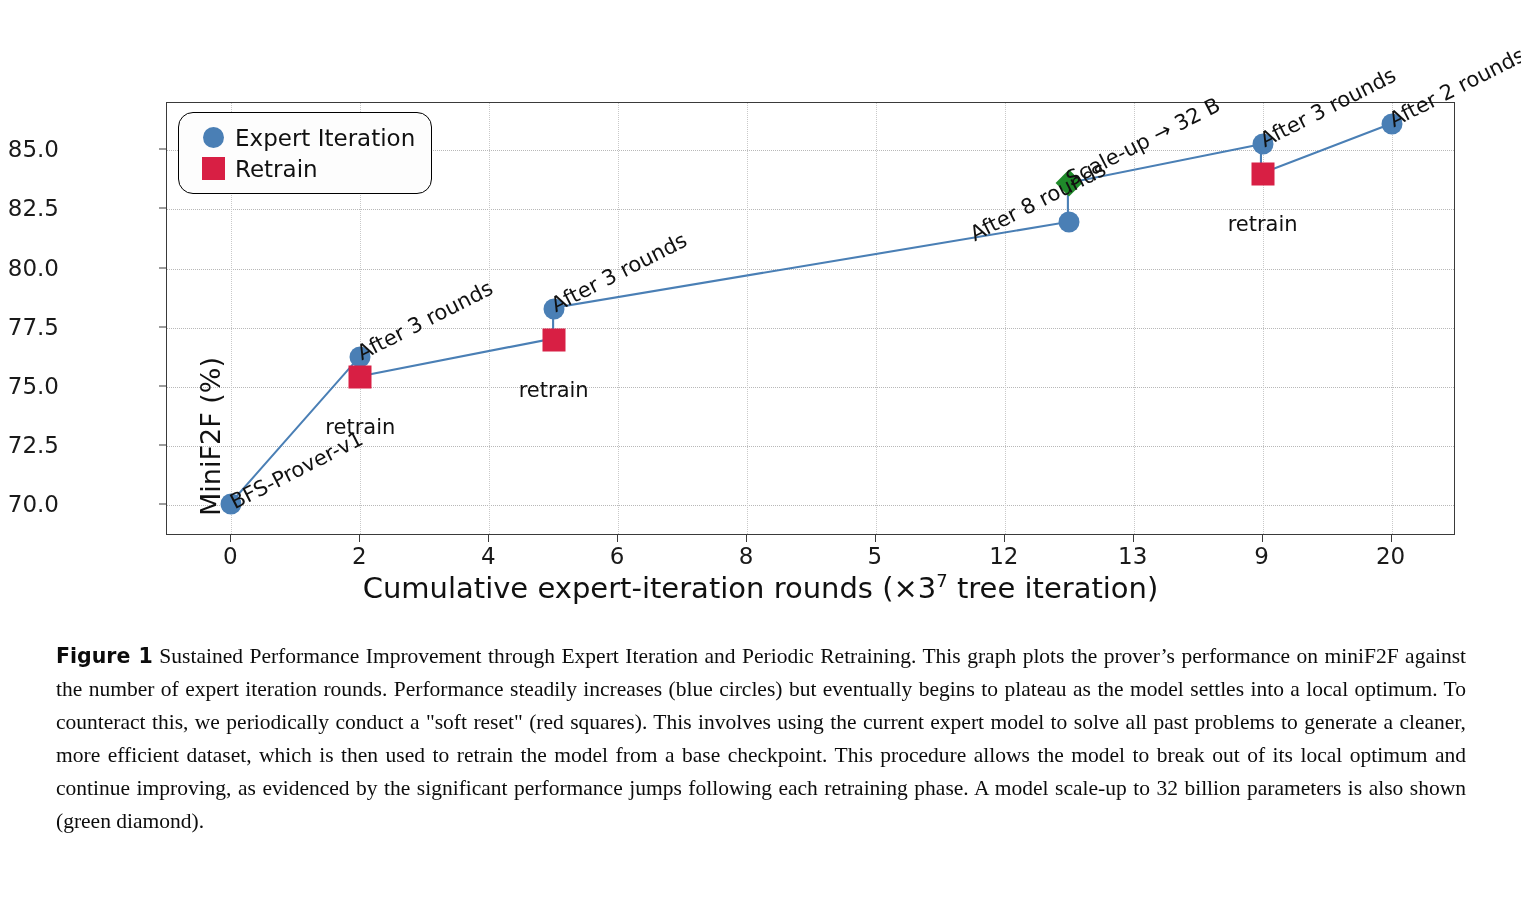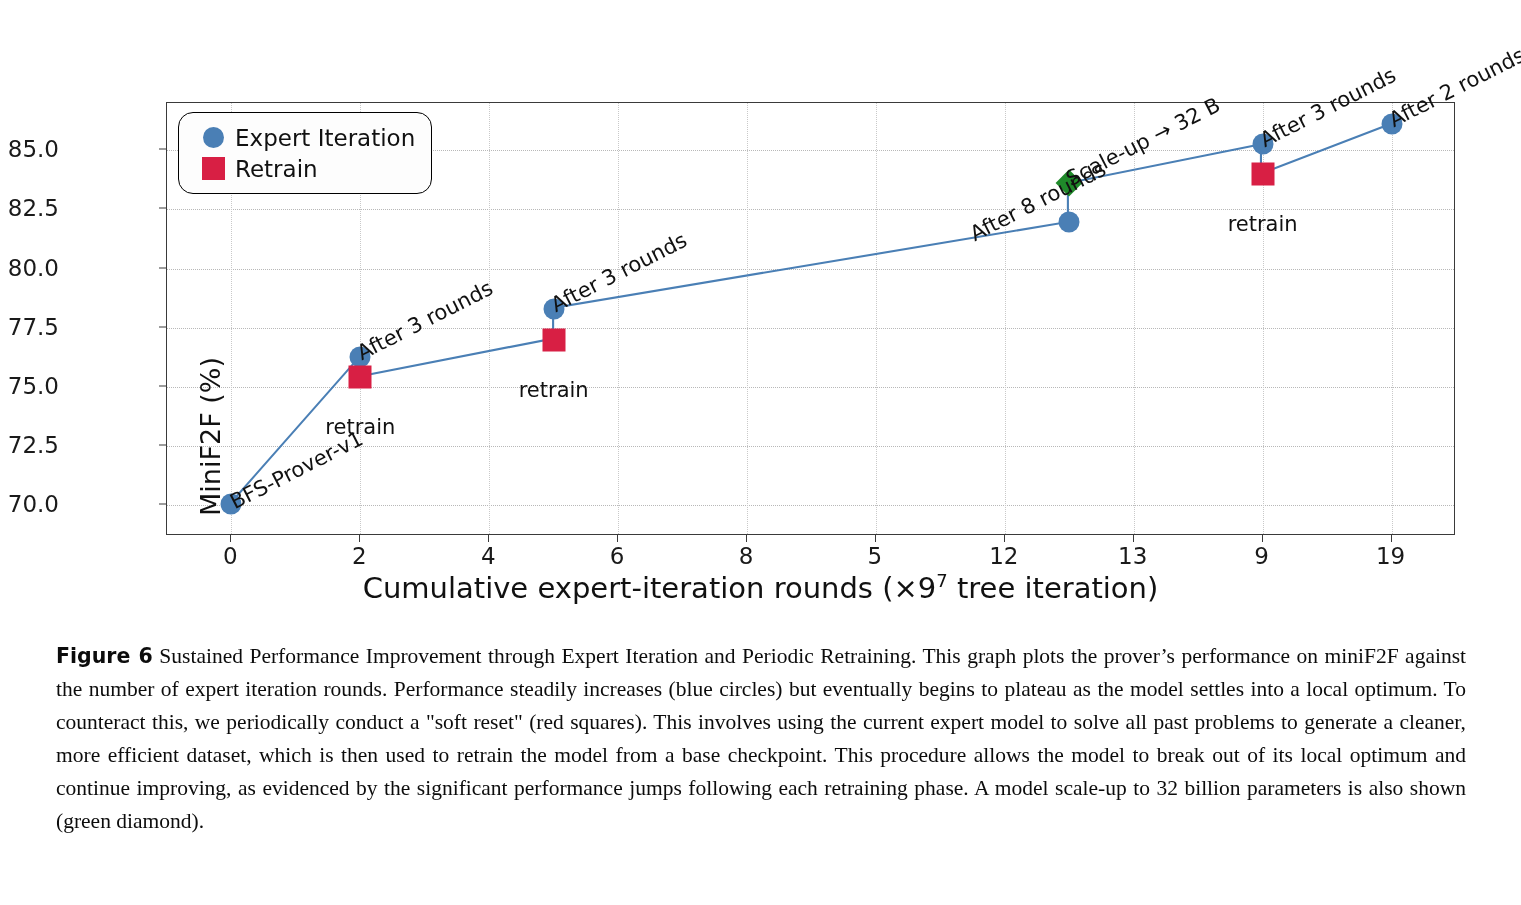--- a/index.html
+++ b/index.html
@@ -189,26 +189,26 @@
       <div class="xtick" style="left: 746.05px;">8</div>
       <div class="xtick-mark" style="left: 746.05px;"></div>
       <div class="xtick" style="left: 874.95px;">5</div>
       <div class="xtick-mark" style="left: 874.95px;"></div>
       <div class="xtick" style="left: 1003.85px;">12</div>
       <div class="xtick-mark" style="left: 1003.85px;"></div>
       <div class="xtick" style="left: 1132.75px;">13</div>
       <div class="xtick-mark" style="left: 1132.75px;"></div>
       <div class="xtick" style="left: 1261.65px;">9</div>
       <div class="xtick-mark" style="left: 1261.65px;"></div>
-      <div class="xtick" style="left: 1390.55px;">19</div>
+      <div class="xtick" style="left: 1390.55px;">20</div>
       <div class="xtick-mark" style="left: 1390.55px;"></div>
     </div>
 
   <div class="xlabel">
-    <span>Cumulative expert-iteration rounds (×9</span><sup>7</sup><span> tree iteration)</span>
+    <span>Cumulative expert-iteration rounds (×3</span><sup>7</sup><span> tree iteration)</span>
   </div>
 
   <div class="caption">
-    <b>Figure 6</b>
+    <b>Figure 1</b>
     <span>Sustained Performance Improvement through Expert Iteration and Periodic Retraining. This graph plots the prover’s performance on miniF2F against the number of expert iteration rounds. Performance steadily increases (blue circles) but eventually begins to plateau as the model settles into a local optimum. To counteract this, we periodically conduct a "soft reset" (red squares). This involves using the current expert model to solve all past problems to generate a cleaner, more efficient dataset, which is then used to retrain the model from a base checkpoint. This procedure allows the model to break out of its local optimum and continue improving, as evidenced by the significant performance jumps following each retraining phase. A model scale-up to 32 billion parameters is also shown (green diamond).</span>
   </div>
 
 </div>
 
 </body></html>

